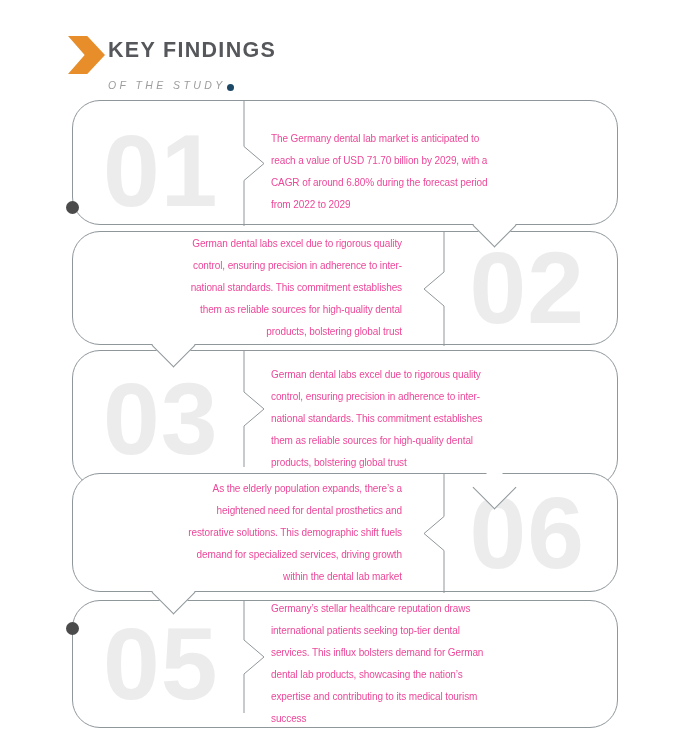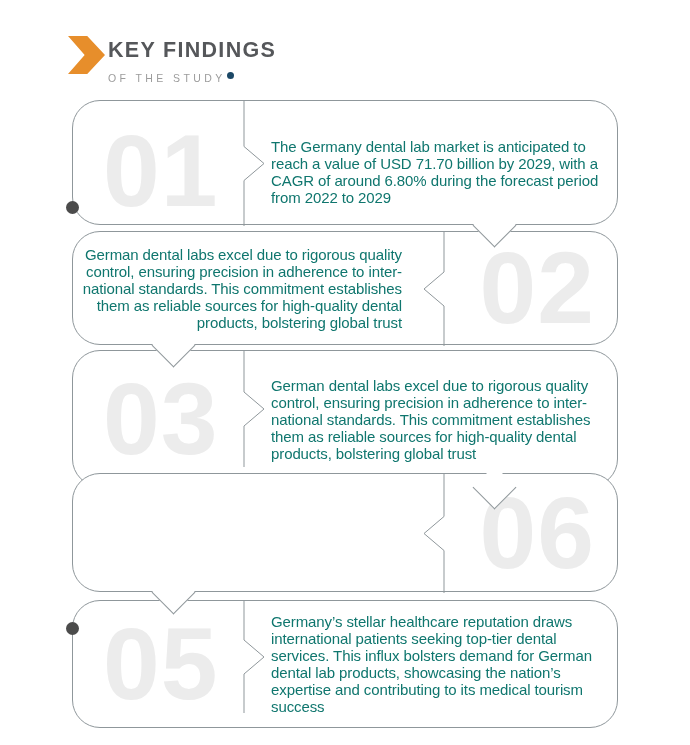--- a/index.html
+++ b/index.html
@@ -13,21 +13,21 @@
 
   
   .header { position:absolute; left:68px; top:36px; display:flex; gap:3px; align-items:flex-start; }
   .logo-arrow {
     width:37px; height:38px; background:#E78E2B;
     clip-path:polygon(0 0, 52% 0, 100% 50%, 52% 100%, 0 100%, 45% 50%);
     flex:0 0 auto;
   }
   .title-block { padding-top:3px; }
   .title { font-size:21.5px; font-weight:800; color:#55575A; letter-spacing:1.3px; line-height:1.1; }
-  .subtitle-row { display:flex; align-items:flex-start; margin-top:9px; }
+  .subtitle-row { display:flex; align-items:flex-end; margin-top:16px;font-style:italic; }
   .subtitle { font-size:10.5px; color:#9C9C9C; letter-spacing:3.4px; }
   .subtitle-dot { width:7px; height:7px; border-radius:50%; background:#1C4866; display:inline-block; margin-left:1px; }
 
   
   .bubble {
     position:absolute; left:72px; width:546px;
     background:#fff; border:1px solid #8F979B; border-radius:28px;
     box-sizing:border-box;
   }
   .b1 { top:100px; height:125px; }
@@ -35,26 +35,26 @@
   .b3 { top:350px; height:137px; }
   .b4 { top:473px; height:119px; }
   .b5 { top:600px; height:128px; }
 
   .num {
     position:absolute; top:50%; transform:translateY(-50%);
     font-size:102px; font-weight:700; line-height:1; color:#ECECEC;
     letter-spacing:1px; user-select:none;
   }
   .num-left  { left:30px; }
-  .num-right { right:22px; }
+  .num-right { right:32px; }
   .b1 .num   { top:57%; }
 
   .txt {
     position:absolute; top:50%; transform:translateY(-50%);
-    font-size:15px; line-height:17px; color:#0f766e;
+    font-size:10px; line-height:22px; color:#ec4899;
     white-space:pre-line; letter-spacing:-0.1px;
   }
   .txt-left  { left:198px; text-align:left; }
   .txt-right { right:215px; text-align:right; }
   .b1 .txt   { top:58%; }
 
   .divider { position:absolute; top:0; overflow:visible; }
   .divider polyline { fill:none; stroke:#8F979B; stroke-width:1; }
   .div-left  { left:171px; }
   .div-right { left:371px; }
@@ -126,20 +126,25 @@
 them as reliable sources for high-quality dental
 products, bolstering global trust</div>
   <div class="tail tail-right-pos"></div>
 </section>
 
 <section class="bubble b4">
   <div class="num num-right">06</div>
   <svg class="divider div-right" width="24" height="119" viewBox="0 0 24 119">
       <polyline points="0,0 0,42.5 -20,59.5 0,76.5 0,119"></polyline>
     </svg>
+  <div class="txt txt-right">As the elderly population expands, there’s a
+heightened need for dental prosthetics and
+restorative solutions. This demographic shift fuels
+demand for specialized services, driving growth
+within the dental lab market</div>
   <div class="tail tail-left-pos"></div>
 </section>
 
 <section class="bubble b5">
   <div class="num num-left">05</div>
   <svg class="divider div-left" width="24" height="112" viewBox="0 0 24 112">
       <polyline points="0,0 0,39 20,56 0,73 0,112"></polyline>
     </svg>
   <div class="txt txt-left">Germany’s stellar healthcare reputation draws
 international patients seeking top-tier dental

